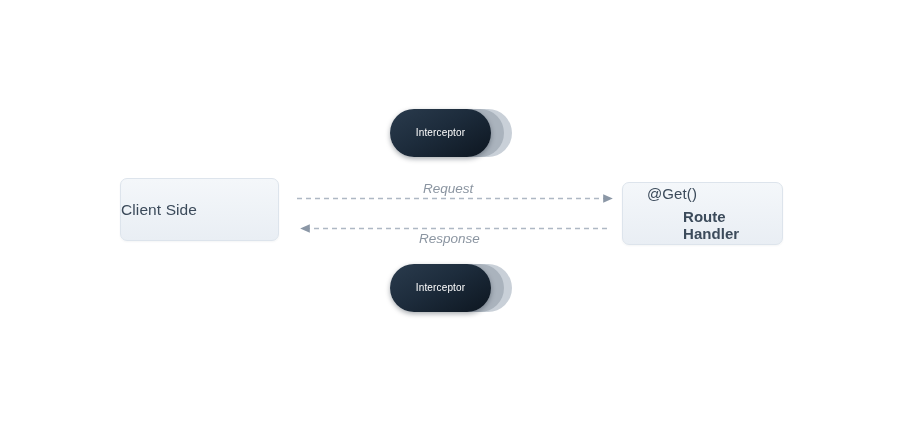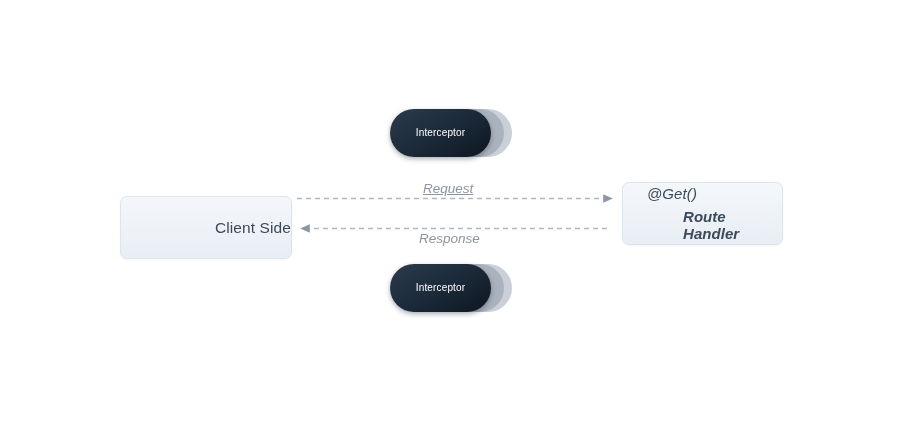--- a/index.html
+++ b/index.html
@@ -31,24 +31,24 @@
     background: linear-gradient(180deg, #f4f7fa 0%, #e9eef4 100%);
     border: 1px solid #dde4ec;
     border-radius: 7px;
     display: flex;
     align-items: center;
     box-shadow: 0 1px 2px rgba(30,50,80,0.05);
   }
 
   #client-box {
     left: 120px;
-    top: 196px;
-    width: 172px;
+    top: 178px;
+    width: 159px;
     height: 63px;
-    justify-content: flex-end;
+    justify-content: flex-start;
   }
 
   #handler-box {
     left: 622px;
     top: 182px;
     width: 161px;
     height: 63px;
     justify-content: flex-start;
     padding-left: 24px;
   }
@@ -57,21 +57,20 @@
     font-size: 15.5px;
     color: #3b4a5a;
     letter-spacing: 0.1px;
     line-height: 1.0;
   }
 
   .handler-lines {
     display: flex;
     flex-direction: column;
     gap: 6px;
-    font-style: italic;
   }
   .handler-lines .box-label {
     font-size: 15px;
     line-height: 1.15;
     color: #3c4b5b;
   }
   .handler-lines .line-2 {
     font-weight: bold;
     letter-spacing: 0.05px;
     margin-left: 36px;
@@ -133,21 +132,21 @@
     pointer-events: none;
   }
 
   .arrow-label {
     position: absolute;
     font-style: italic;
     font-size: 13.5px;
     color: #8b95a1;
     white-space: nowrap;
   }
-  #request-label  { left: 423px; top: 181px; text-decoration: underline; }
+  #request-label  { left: 423px; top: 181px; }
   #response-label { left: 419px; top: 231px; }
 </style>
 </head>
 <body>
 
 <div class="canvas">
 
   <div class="node-box" id="client-box">
     <span class="box-label">Client Side</span>
   </div>

